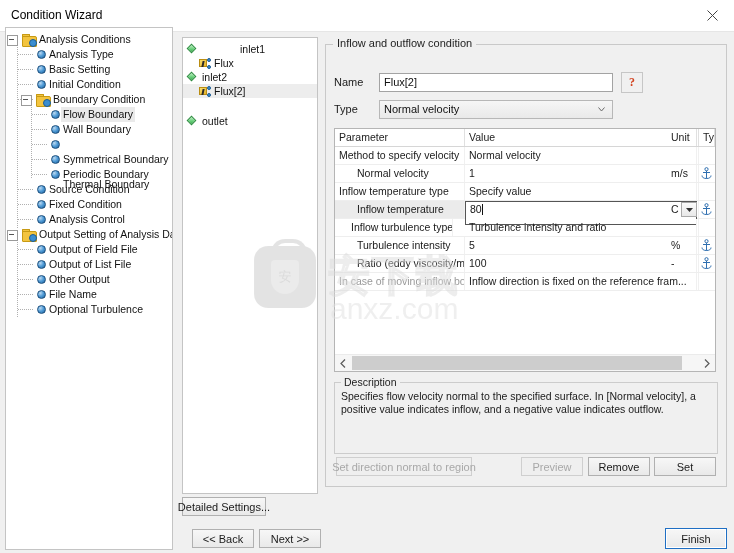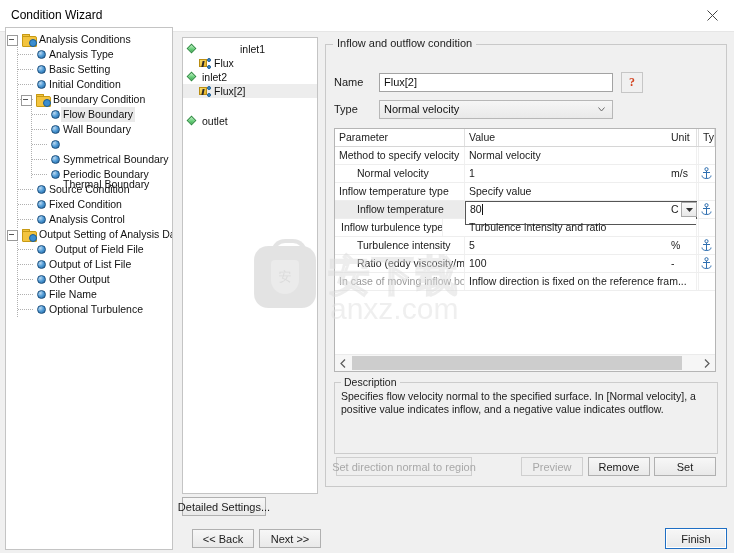--- a/index.html
+++ b/index.html
@@ -481,21 +481,21 @@
         <div class="ico-folder" style="left: 16px;">
           <div class="ftab"></div>
           <div class="fbody"></div>
           <div class="fdot"></div>
         </div>
         <span class="lbl" style="left: 33px;">Output Setting of Analysis Data</span>
       </div>
       <div class="tnode" style="top: 214px; position: absolute; left: 0px; right: 0px;">
         <div class="tline-h" style="left: 12px; top: 7px; width: 16px;"></div>
         <div class="ico-sphere" style="left: 31px;"></div>
-        <span class="lbl" style="left: 49px;">Output of Field File</span>
+        <span class="lbl" style="left: 43px;">Output of Field File</span>
       </div>
       <div class="tnode" style="top: 229px; position: absolute; left: 0px; right: 0px;">
         <div class="tline-h" style="left: 12px; top: 7px; width: 16px;"></div>
         <div class="ico-sphere" style="left: 31px;"></div>
         <span class="lbl" style="left: 43px;">Output of List File</span>
       </div>
       <div class="tnode" style="top: 244px; position: absolute; left: 0px; right: 0px;">
         <div class="tline-h" style="left: 12px; top: 7px; width: 16px;"></div>
         <div class="ico-sphere" style="left: 31px;"></div>
         <span class="lbl" style="left: 43px;">Other Output</span>
@@ -611,21 +611,21 @@
           <div class="cell typecol" style="left: 364px; width: 16px;">
             <span class="anchor-ico" style="left: 1px;"><svg width="13" height="13" viewBox="0 0 13 13">
                 <circle cx="6.5" cy="2.2" r="1.6" fill="none" stroke="#2f6fb0" stroke-width="1"></circle>
                 <line x1="6.5" y1="3.8" x2="6.5" y2="11.5" stroke="#2f6fb0" stroke-width="1"></line>
                 <line x1="3" y1="5.5" x2="10" y2="5.5" stroke="#2f6fb0" stroke-width="1"></line>
                 <path d="M2 8.5 Q2.2 11.5 6.5 11.5 Q10.8 11.5 11 8.5" fill="none" stroke="#2f6fb0" stroke-width="1"></path>
               </svg></span>
           </div>
         </div>
         <div class="trow">
-          <div class="cell" style="left: 2px; width: 106px;">Inflow turbulence type</div>
+          <div class="cell" style="left: 12px; width: 106px;">Inflow turbulence type</div>
           <div class="cell" style="left: 130px; width: 232px;">Turbulence intensity and ratio</div>
           <div class="cell" style="left: 332px; width: 32px;"></div>
           <div class="cell typecol" style="left: 364px; width: 16px;"></div>
         </div>
         <div class="trow">
           <div class="cell indent" style="left: 0px; width: 130px;">Turbulence intensity</div>
           <div class="cell" style="left: 130px; width: 232px;">5</div>
           <div class="cell" style="left: 332px; width: 32px;">%</div>
           <div class="cell typecol" style="left: 364px; width: 16px;">
             <span class="anchor-ico" style="left: 1px;"><svg width="13" height="13" viewBox="0 0 13 13">

